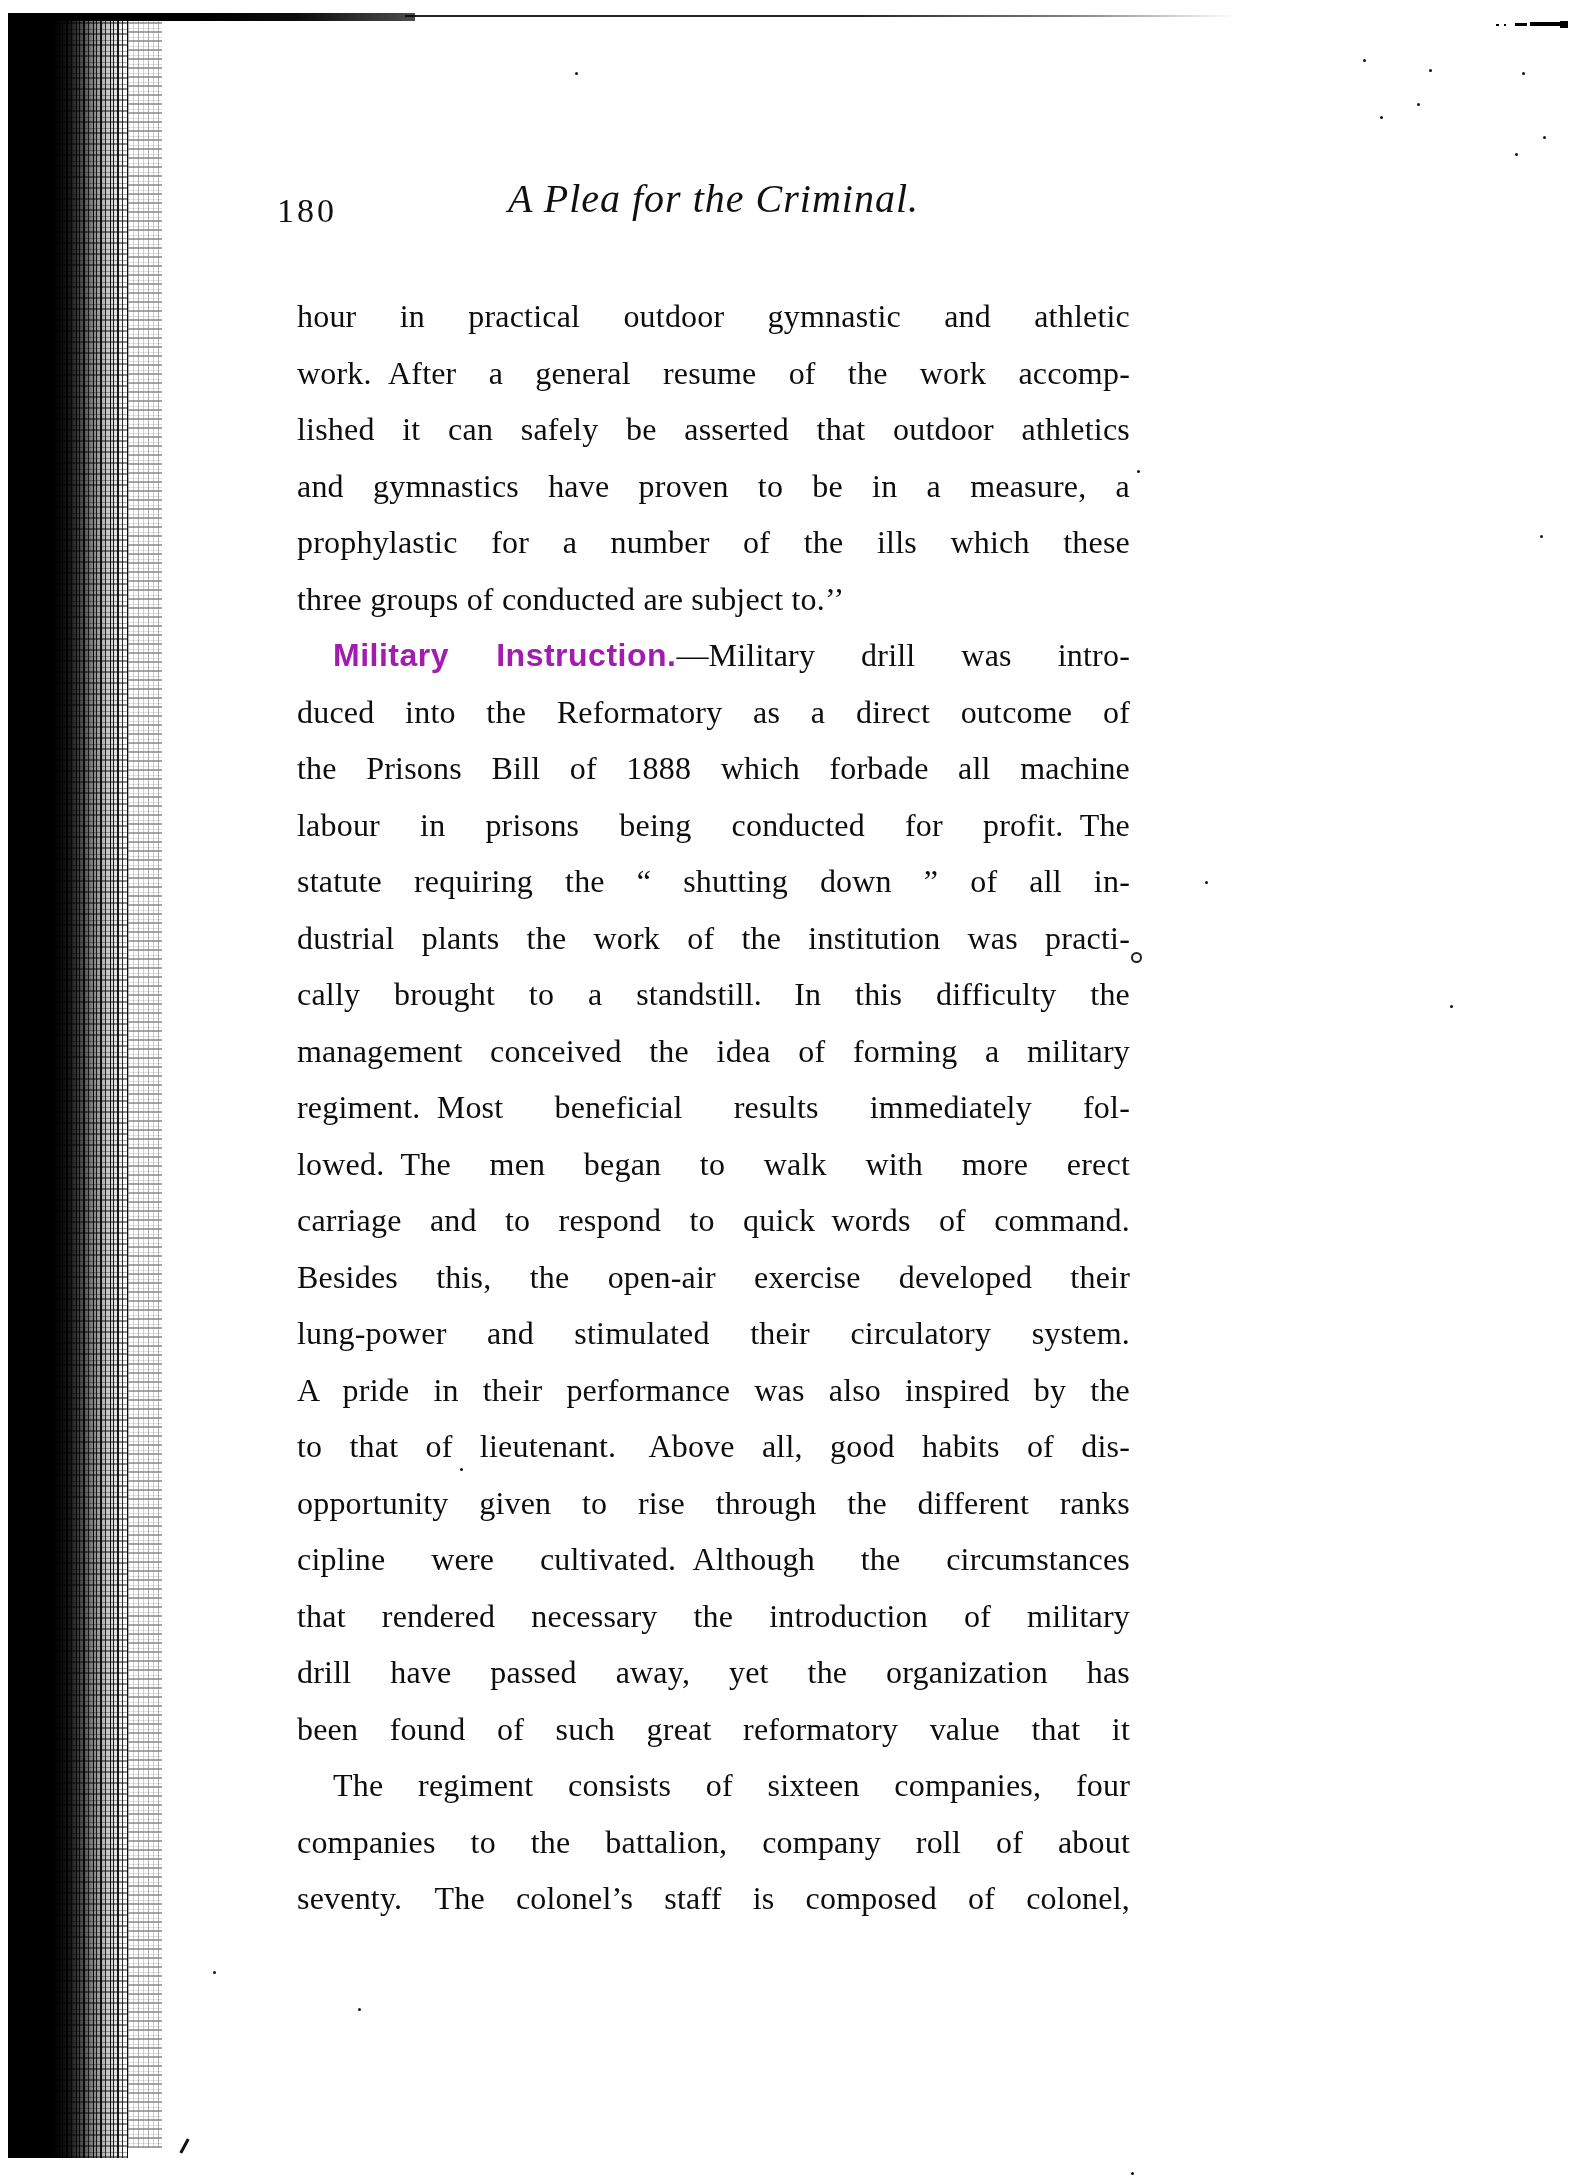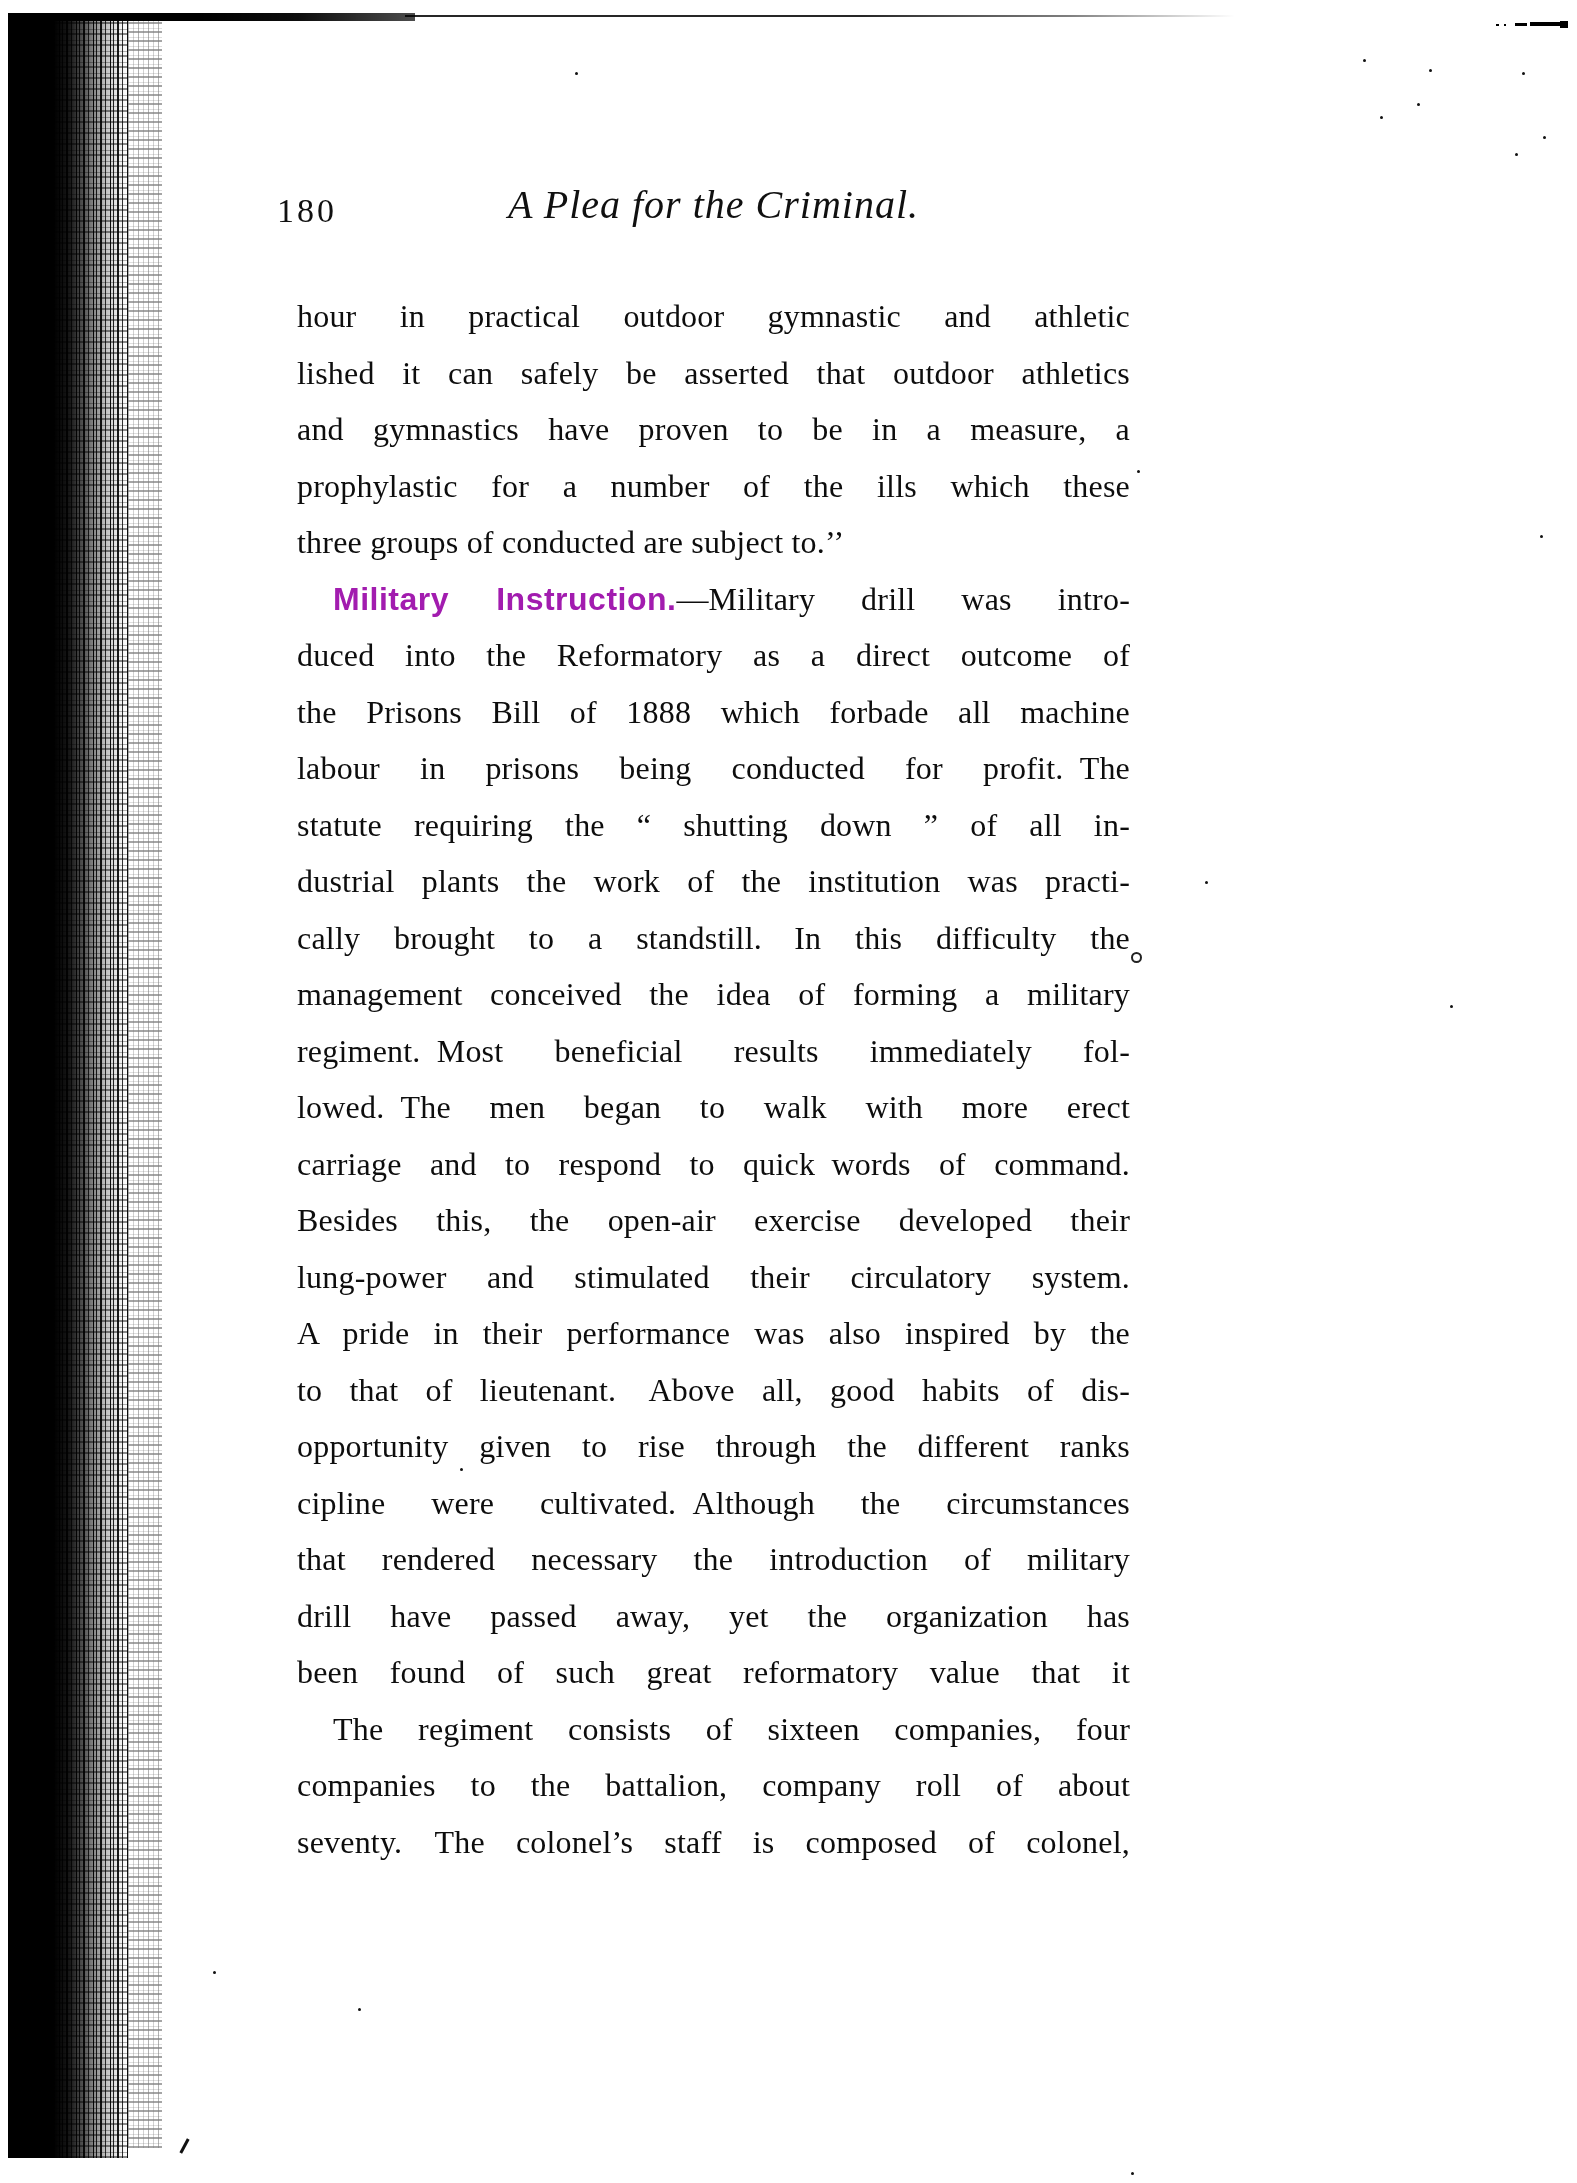--- a/index.html
+++ b/index.html
@@ -40,21 +40,21 @@
   .tr-dash-b{position:absolute;left:1504px;top:24px;width:2px;height:2px;background:#000;}
   .tr-dash-c{position:absolute;left:1515px;top:23px;width:12px;height:3px;background:#000;}
   .tr-dash-d{position:absolute;left:1530px;top:22px;width:36px;height:4px;background:#000;}
   .tr-dash-e{position:absolute;left:1560px;top:21px;width:8px;height:7px;background:#000;}
 
   
   .page-number{
     position:absolute;left:277px;top:192px;font-size:34px;color:#101010;letter-spacing:3px;
   }
   .running-title{
-    position:absolute;left:297px;top:181px;width:833px;text-align:center;
+    position:absolute;left:297px;top:175px;width:833px;text-align:center;
     font-style:italic;font-size:40px;color:#101010;letter-spacing:1px;
   }
 
   
   .body-col{
     position:absolute;left:297px;top:288px;width:833px;color:#0d0d0d;
     font-size:32px;letter-spacing:.2px;
   }
   .line{
     height:56.5px;line-height:56.5px;overflow:hidden;
@@ -83,20 +83,21 @@
 <div class="tr-dash-b"></div>
 <div class="tr-dash-c"></div>
 <div class="tr-dash-d"></div>
 <div class="tr-dash-e"></div>
 
 <div class="page-number">180</div>
 <div class="running-title">A Plea for the Criminal.</div>
 
 <div class="body-col">
   <div class="line">hour in practical outdoor gymnastic and athletic</div>
+  <div class="line">work. After a general resume of the work accomp-</div>
   <div class="line">lished it can safely be asserted that outdoor athletics</div>
   <div class="line">and gymnastics have proven to be in a measure, a</div>
   <div class="line">prophylastic for a number of the ills which these</div>
   <div class="line pend">three groups of conducted are subject to.’’</div>
   <div class="line indent"><span class="bold-head">Military Instruction.</span><span>—Military drill was intro-</span></div>
   <div class="line">duced into the Reformatory as a direct outcome of</div>
   <div class="line">the Prisons Bill of 1888 which forbade all machine</div>
   <div class="line">labour in prisons being conducted for profit. The</div>
   <div class="line">statute requiring the “ shutting down ” of all in-</div>
   <div class="line">dustrial plants the work of the institution was practi-</div>

